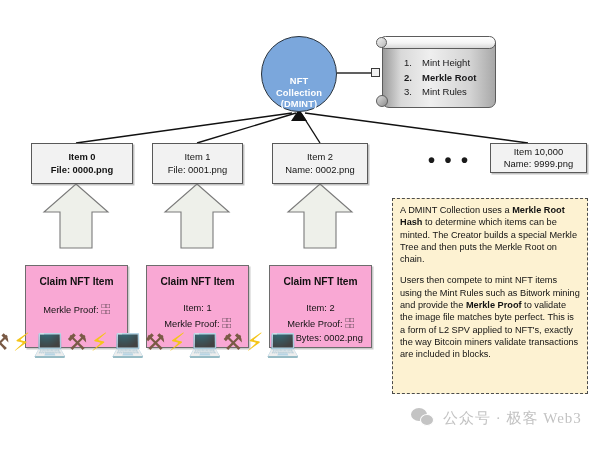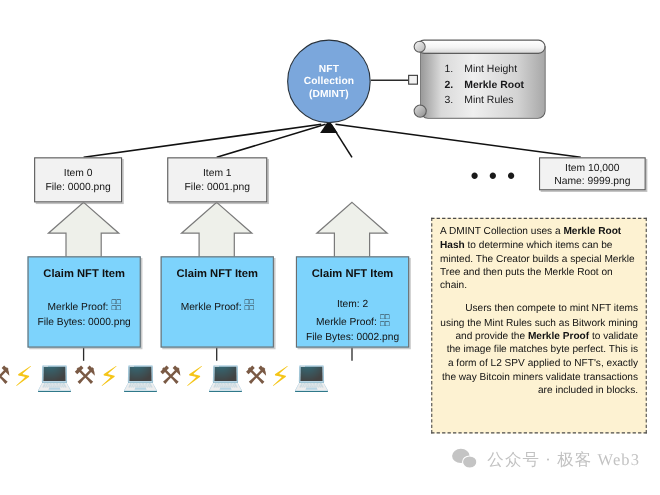--- a/index.html
+++ b/index.html
@@ -33,21 +33,21 @@
     top: 36px;
     width: 76px;
     height: 76px;
     border-radius: 50%;
     background: #7ba7dc;
     border: 1.3px solid #28323c;
     box-sizing: border-box;
     display: flex;
     flex-direction: column;
     align-items: center;
-    justify-content: center;
+    justify-content: flex-end;
     z-index: 3;
   }
   .collection-circle span {
     display: block;
     font-size: 9.3px;
     font-weight: bold;
     color: #ffffff;
     line-height: 11.6px;
     text-align: center;
     letter-spacing: .1px;
@@ -165,25 +165,26 @@
     font-weight: bold;
     color: #1a1a1a;
     letter-spacing: 2px;
     line-height: 16px;
   }
 
   
   .claim-box {
     position: absolute;
     box-sizing: border-box;
-    background: #7dd3fc;
+    background: #f9a8d4;
     border: 1.2px solid #6d6d6d;
     box-shadow: 1.5px 1.5px 0 rgba(130,130,130,.42);
     padding-top: 9px;
     z-index: 2;
+    margin-top: 32px;
   }
   .claim-title {
     font-size: 10.2px;
     font-weight: bold;
     color: #101010;
     text-align: center;
     line-height: 13px;
     white-space: nowrap;
   }
   .claim-lines {
@@ -245,21 +246,21 @@
     padding: 5px 7px 6px 7px;
     z-index: 2;
   }
   .note-panel p {
     margin: 0 0 9px 0;
     font-size: 9.2px;
     line-height: 12.3px;
     color: #121212;
     text-align: left;
   }
-  .note-panel p:last-child { margin-bottom: 0; text-align: right; }
+  .note-panel p:last-child { margin-bottom: 0; }
   .note-panel b { font-weight: bold; }
 
   
   .watermark {
     position: absolute;
     left: 411px;
     top: 408px;
     display: flex;
     align-items: center;
     gap: 8px;
@@ -332,46 +333,50 @@
         <div class="num">2.</div>
         <div class="txt">Merkle Root</div>
       </div>
       <div class="row">
         <div class="num">3.</div>
         <div class="txt">Mint Rules</div>
       </div>
     </div>
   </div>
 
-  <div class="item-box" style="left:31px; top:143px; width:80px; height:41px;">
+  <div class="item-box" style="left:31px; top:143px; width:102px; height:41px;font-weight:bold;">
     <span>Item 0</span>
     <span>File: 0000.png</span>
   </div>
   <div class="item-box" style="left:152px; top:143px; width:91px; height:41px;align-items:center;">
     <span>Item 1</span>
     <span>File: 0001.png</span>
+  </div>
+  <div class="item-box" style="left:272px; top:143px; width:96px; height:41px;">
+    <span>Item 2</span>
+    <span>Name: 0002.png</span>
   </div>
   <div class="item-box" style="left:490px; top:143px; width:97px; height:30px;">
     <span>Item 10,000</span>
     <span>Name: 9999.png</span>
   </div>
 
   <div class="ellipsis-dots">• • •</div>
 
   <div class="claim-box" style="left:25px; top:233px; width:103px; height:83px;">
     <div class="claim-title">Claim NFT Item</div>
     <div class="claim-lines">
       <div class="ln"><span>Merkle Proof:</span> <span class="proof-glyph"><i>☐☐</i><i>☐☐</i></span></div>
-      <div class="ln">File Bytes: 0000.png</div>
     </div>
   </div>
 
   <div class="claim-box" style="left:146px; top:233px; width:103px; height:83px;">
     <div class="claim-title">Claim NFT Item</div>
     <div class="claim-lines">
+      <div class="ln">Item: 1</div>
       <div class="ln"><span>Merkle Proof:</span> <span class="proof-glyph"><i>☐☐</i><i>☐☐</i></span></div>
     </div>
   </div>
 
   <div class="claim-box" style="left:269px; top:233px; width:103px; height:83px;">
     <div class="claim-title">Claim NFT Item</div>
     <div class="claim-lines">
       <div class="ln">Item: 2</div>
       <div class="ln"><span>Merkle Proof:</span> <span class="proof-glyph"><i>☐☐</i><i>☐☐</i></span></div>
       <div class="ln">File Bytes: 0002.png</div>

